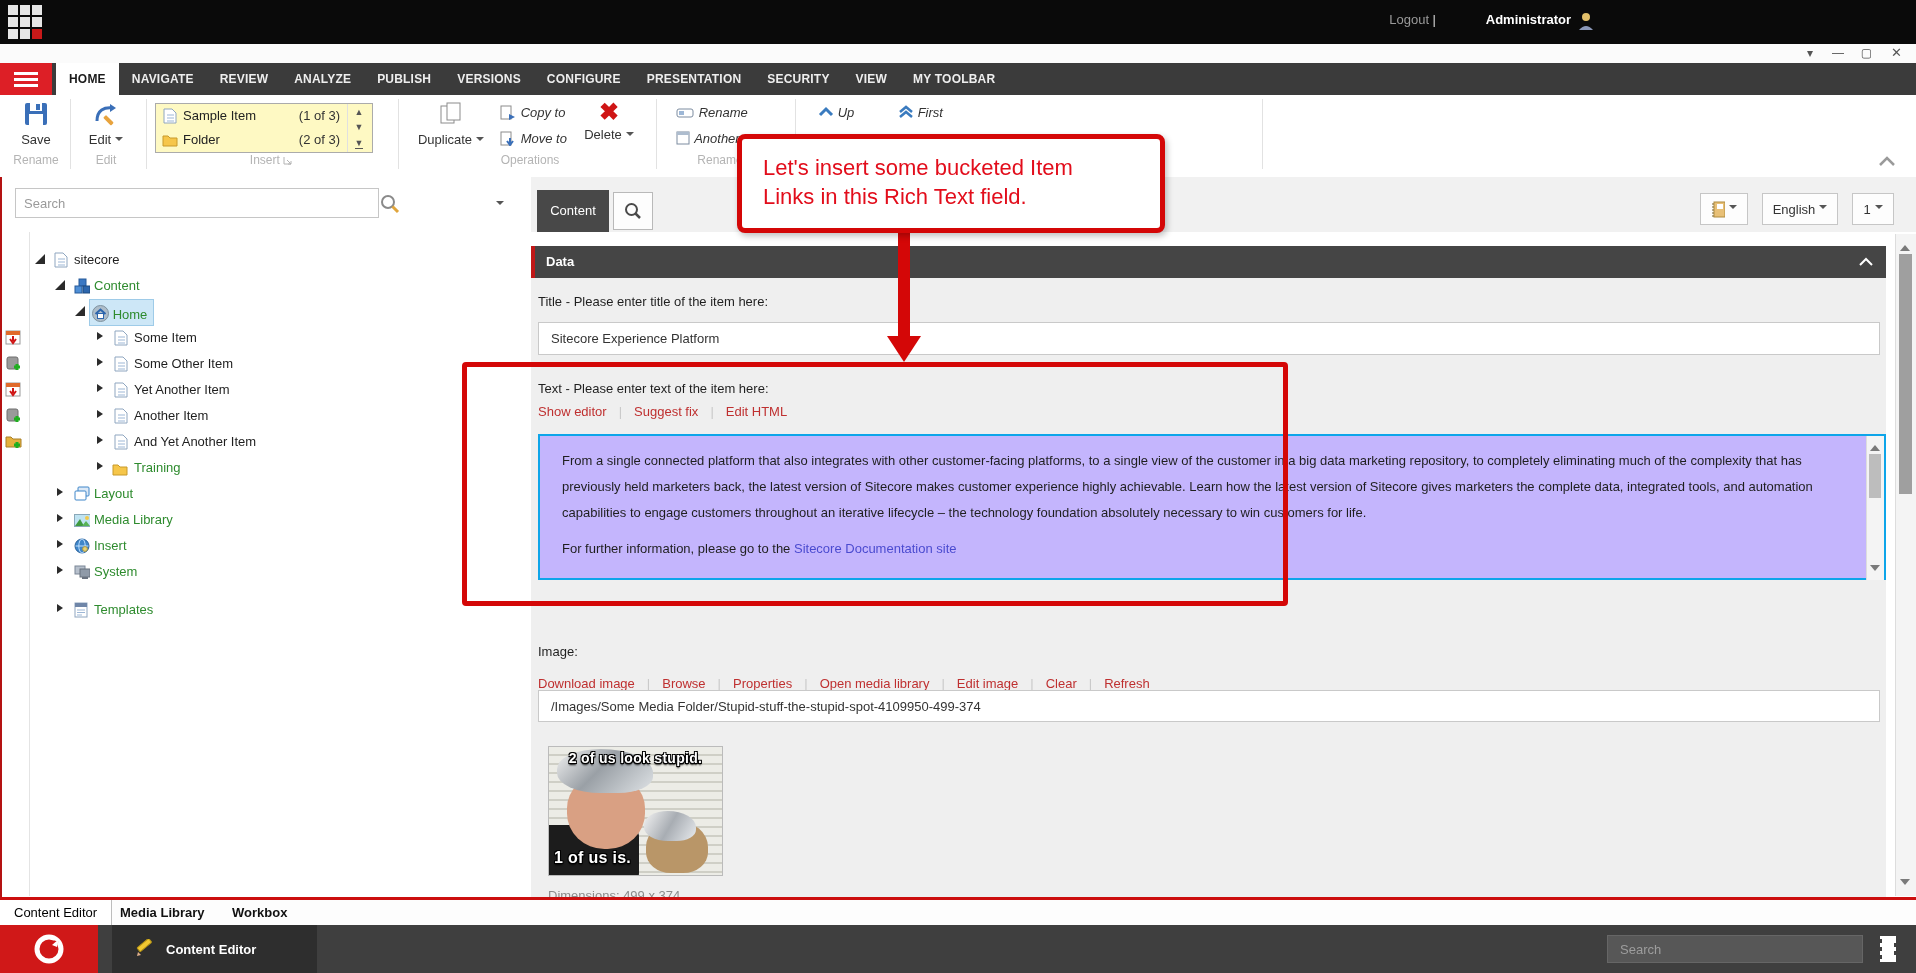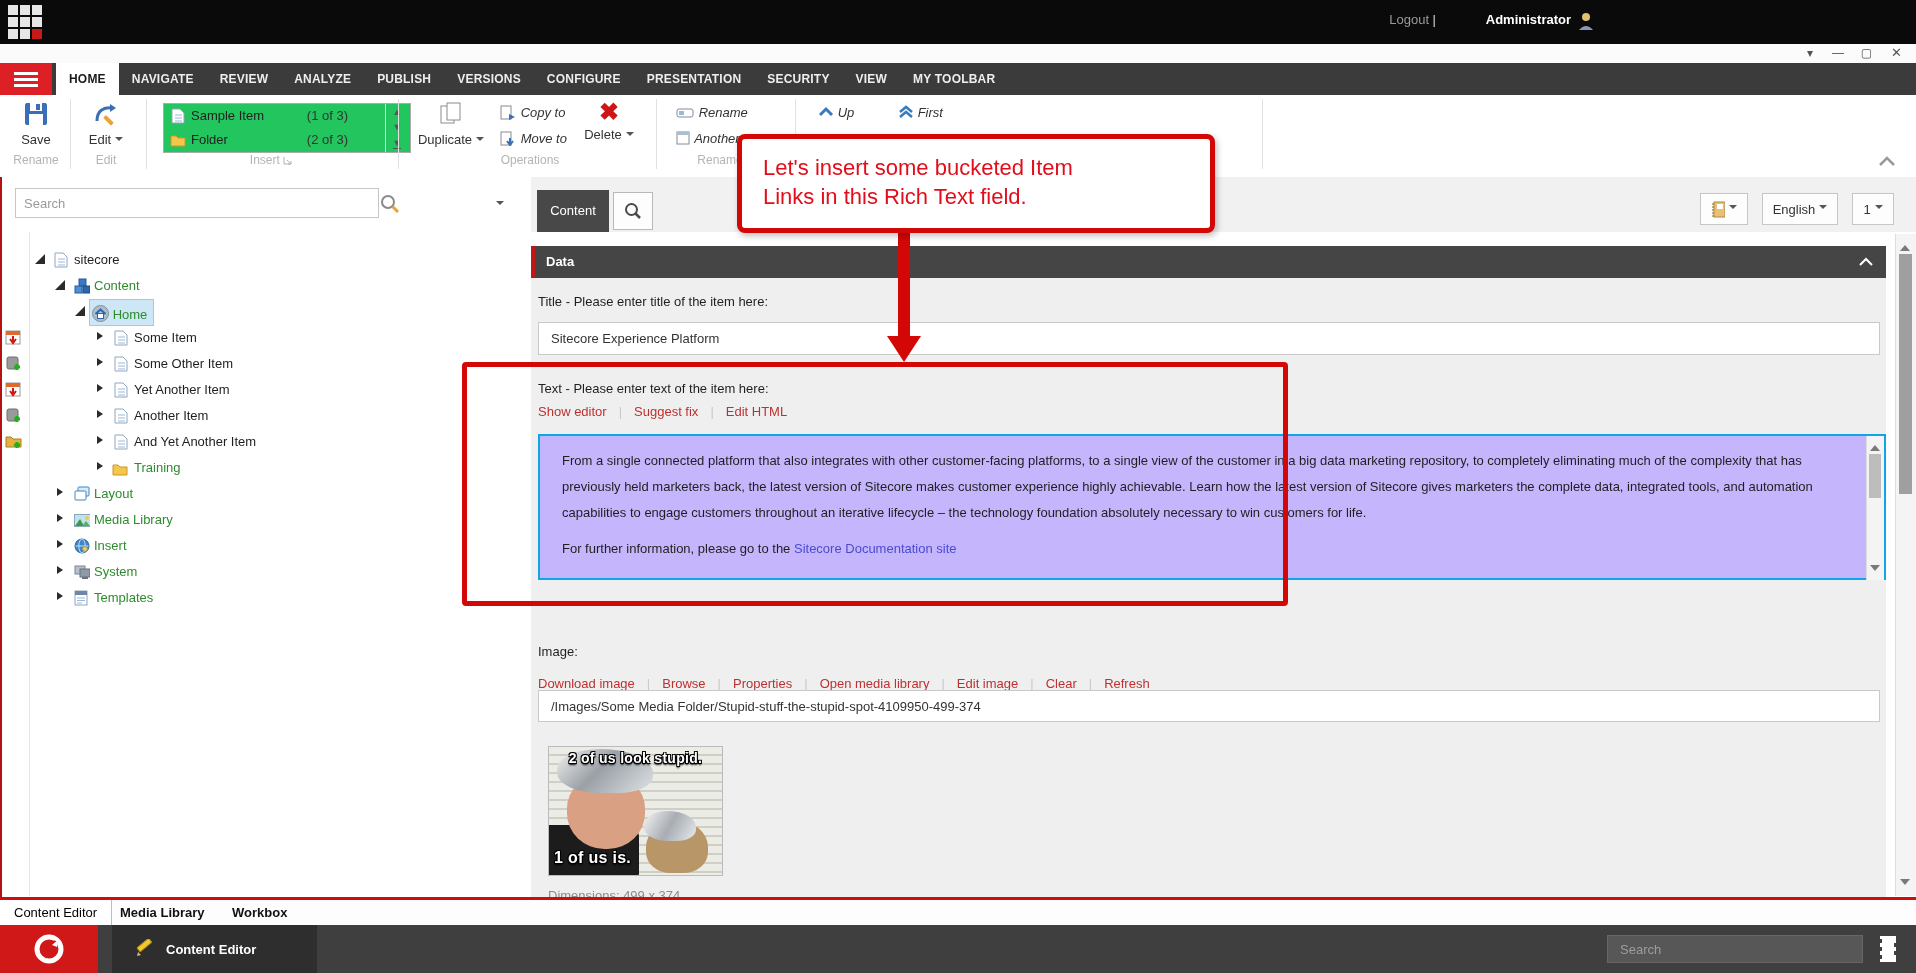--- a/index.html
+++ b/index.html
@@ -33,21 +33,21 @@
   #tabrow{position:absolute;left:56px;top:0;white-space:nowrap;}
 
   
   #ribbon{left:0;top:95px;width:1916px;height:82px;background:#fff;border-bottom:1px solid #c8c8c8;}
   .gdiv{top:4px;width:1px;height:70px;background:#e2e2e2;}
   .glabel{top:58px;font-size:12px;color:#b4b4b4;text-align:center;}
   .bigbtn{text-align:center;cursor:pointer;color:#333;}
   .bigbtn .lbl{margin-top:2px;font-size:13px;}
   .smallbtn{font-size:13px;color:#333;cursor:pointer;white-space:nowrap;font-style:italic;}
   .caret{display:inline-block;margin-left:4px;width:0;height:0;border:4px solid transparent;border-top-color:#555;vertical-align:middle;}
-  #insertbox{left:163px;top:8px;width:216px;height:48px;border:1px solid #ababab;background:#22c55e;padding-left:30px;}
+  #insertbox{left:155px;top:8px;width:216px;height:48px;border:1px solid #ababab;background:#fef9c3;}
   .insrow{position:absolute;left:0;width:186px;height:24px;line-height:24px;cursor:pointer;}
   .insrow .cnt{position:absolute;right:2px;color:#333;}
   .spincol{position:absolute;right:2px;top:0;width:22px;height:48px;border-left:1px solid #e0e0e0;
            display:flex;flex-direction:column;align-items:center;justify-content:space-around;color:#555;font-size:9px;cursor:pointer;}
   .spincol .lastrow{border-bottom:1px solid #555;}
 
   
   #leftpanel{left:0;top:177px;width:530px;height:721px;background:#fff;border-left:2px solid #b41212;border-right:1px solid #ababab;}
   #sidesearch{left:13px;top:11px;width:346px;height:28px;border:1px solid #c6c6c6;padding:0 8px;font-size:13px;color:#444;
               font-family:"Liberation Sans",sans-serif;}
@@ -101,21 +101,21 @@
   #meme .shirt{position:absolute;left:-20px;bottom:-10px;width:110px;height:60px;background:#1c1c1c;border-radius:12px;}
   #meme .face{position:absolute;left:18px;top:28px;width:78px;height:74px;background:#d9a083;border-radius:45% 45% 48% 48%;}
   #meme .foil{position:absolute;left:8px;top:2px;width:96px;height:44px;background:linear-gradient(135deg,#f2f2f2,#9aa0a6 45%,#dfe3e6);border-radius:50% 60% 40% 50%;}
   #meme .cat{position:absolute;right:14px;bottom:2px;width:62px;height:52px;background:#b99668;border-radius:50% 50% 40% 40%;}
   #meme .catfoil{position:absolute;right:26px;bottom:34px;width:52px;height:30px;background:linear-gradient(120deg,#f4f4f4,#a8adb3 50%,#e8ebee);border-radius:55% 65% 45% 55%;}
   .memetext{position:absolute;color:#fff;font-weight:bold;letter-spacing:.3px;
             text-shadow:-1px -1px 0 #000,1px -1px 0 #000,-1px 1px 0 #000,1px 1px 0 #000,0 2px 2px #000;}
   .graytxt{color:#8b8b8b;font-size:13px;}
 
   
-  #callout{left:737px;top:134px;width:478px;height:99px;background:#fff;border:5px solid #d40707;border-radius:8px;
+  #callout{left:737px;top:134px;width:428px;height:99px;background:#fff;border:5px solid #d40707;border-radius:8px;
            box-sizing:border-box;z-index:30;box-shadow:2px 3px 6px rgba(0,0,0,.25);}
   #callout div{margin:13px 0 0 21px;font-size:22px;line-height:29px;color:#e20d1b;margin-top:0;}
   #callout .l1{padding-top:14px;}
   #arrowstem{left:898px;top:231px;width:12px;height:106px;background:#d40707;z-index:29;}
   #arrowhead{left:887px;top:336px;width:0;height:0;border:17px solid transparent;border-top:26px solid #d40707;z-index:29;}
   #redrect{left:462px;top:362px;width:826px;height:244px;border:5px solid #d40707;border-radius:4px;box-sizing:border-box;z-index:28;pointer-events:none;}
 
   
   #redline{left:0;top:897px;width:1916px;height:3px;background:#cc0e0e;}
   #foottabs{left:0;top:900px;width:1916px;height:25px;background:#fdfdfd;border-bottom:1px solid #e0e0e0;}
@@ -440,21 +440,21 @@
     </div>
     <div class="trow" style="top:382px;">
       <span class="exp closed" style="left:55px;top:7px;"></span>
       <svg class="ticon" style="left:72px;top:6px;" width="17" height="14">
         <rect x="1" y="1" width="10" height="8" fill="#b7c0cc" stroke="#7b8696"></rect>
         <rect x="6" y="4" width="10" height="8" fill="#8f9aa8" stroke="#69727f"></rect>
         <rect x="8" y="12" width="6" height="2" fill="#69727f"></rect>
       </svg>
       <span class="tlabel green" style="left:92px;">System</span>
     </div>
-    <div class="trow" style="top:408px;">
+    <div class="trow" style="top:420px;">
       <span class="exp closed" style="left:55px;top:7px;"></span>
       <svg class="ticon" style="left:72px;" width="14" height="16">
         <rect x="1" y="1" width="12" height="14" fill="#fff" stroke="#8fa6c0"></rect>
         <rect x="1" y="1" width="12" height="4" fill="#6f86a8"></rect>
           <path d="M3 8h8M3 10.5h8M3 13h5" stroke="#9db7d6"></path>
       </svg>
       <span class="tlabel green" style="left:92px;">Templates</span>
     </div>
   </div>
 

